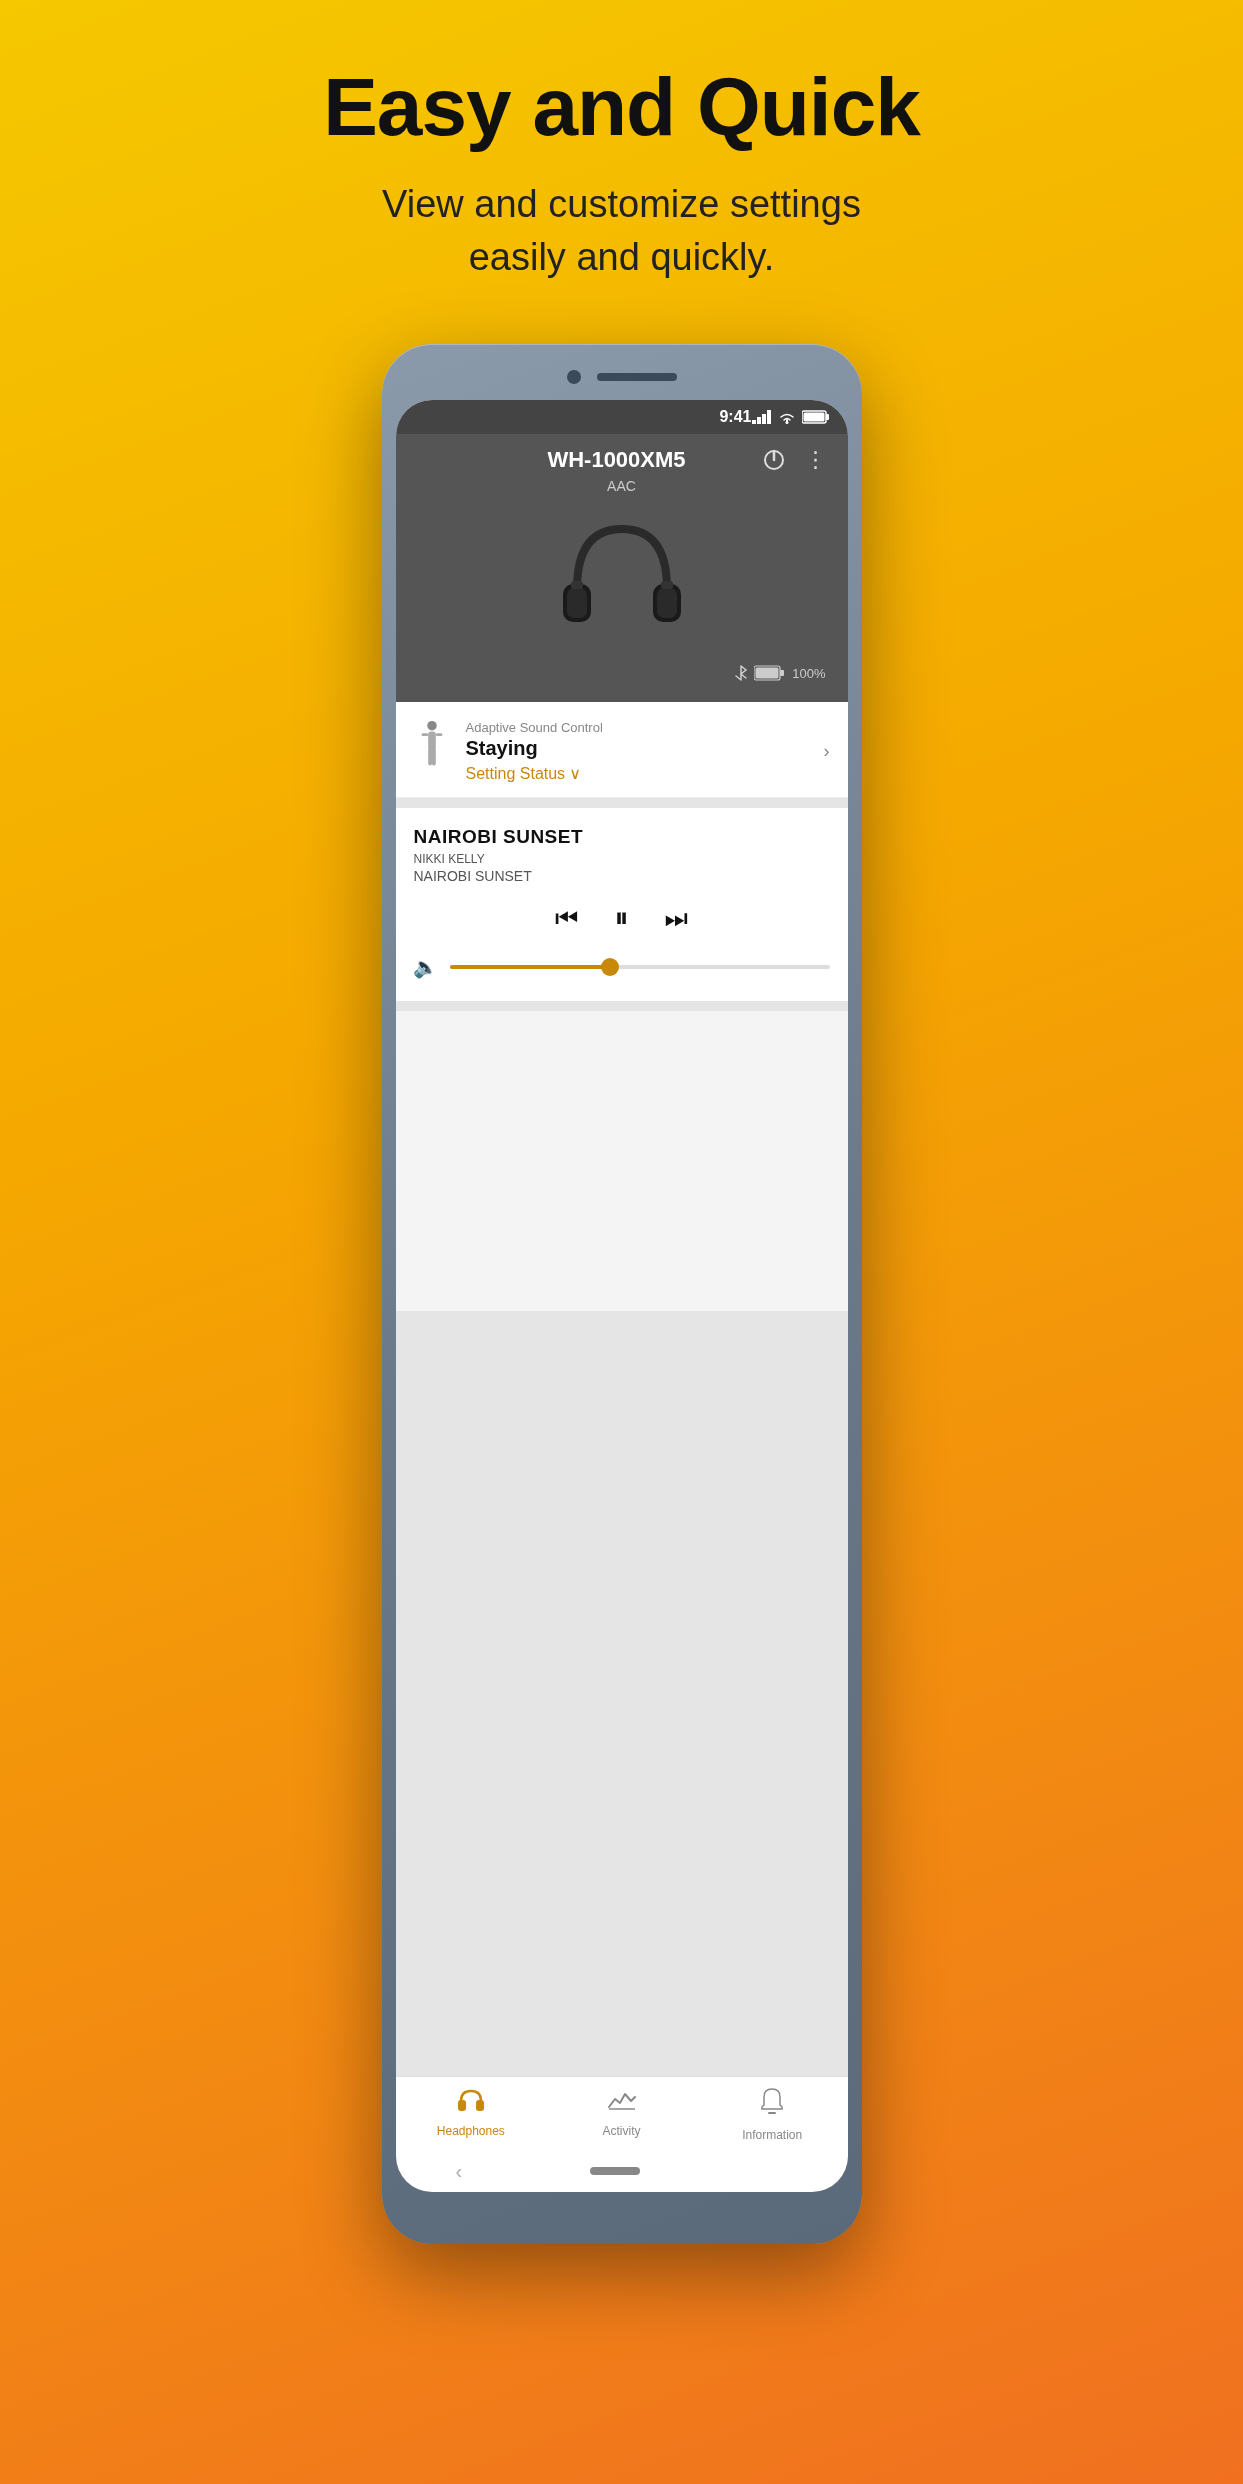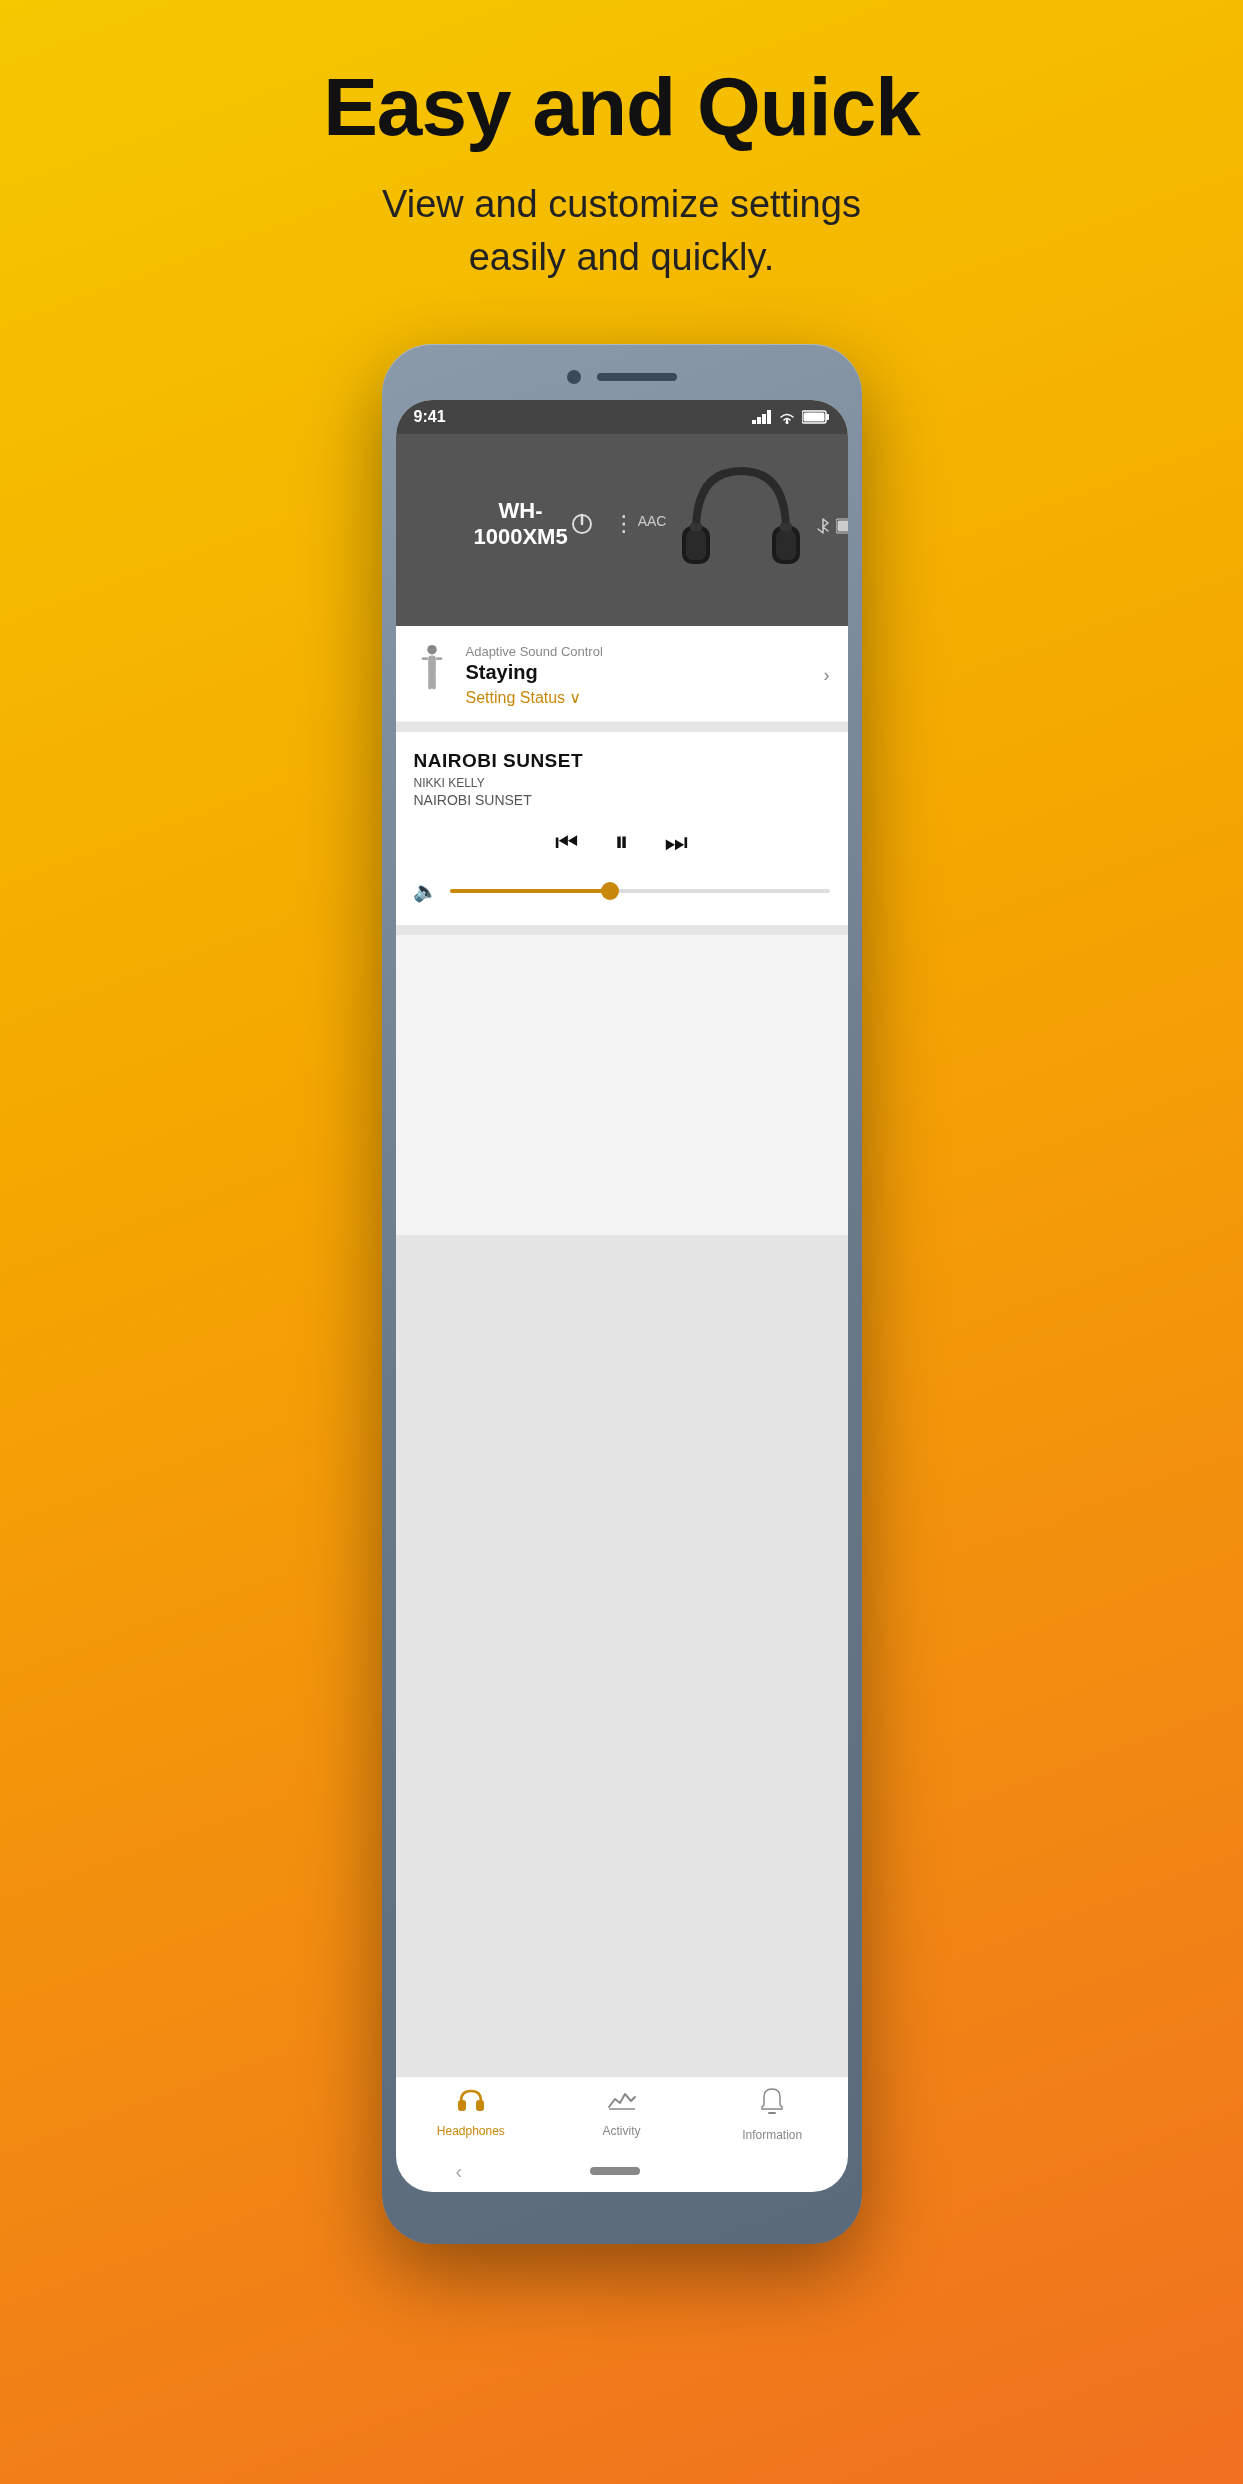--- a/index.html
+++ b/index.html
@@ -77,41 +77,41 @@
       overflow: hidden;
       display: flex;
       flex-direction: column;
     }
 
     
     .status-bar {
       background: #444;
       color: #fff;
       display: flex;
-      justify-content: space-between;
+      justify-content: flex-end;
       align-items: center;
       padding: 8px 18px;
       font-size: 16px;
       font-weight: 600;
       flex-shrink: 0;
     }
 
     .status-icons {
       display: flex;
       align-items: center;
       gap: 6px;
     }
 
     
     .app-header {
       background: #555;
       padding: 12px 18px 20px;
       flex-shrink: 0;
       display: flex;
-      flex-direction: row;
+      flex-direction: column;
       align-items: center;
     }
 
     .app-header-top {
       width: 100%;
       display: flex;
       justify-content: space-between;
       align-items: center;
       margin-bottom: 4px;
     }

